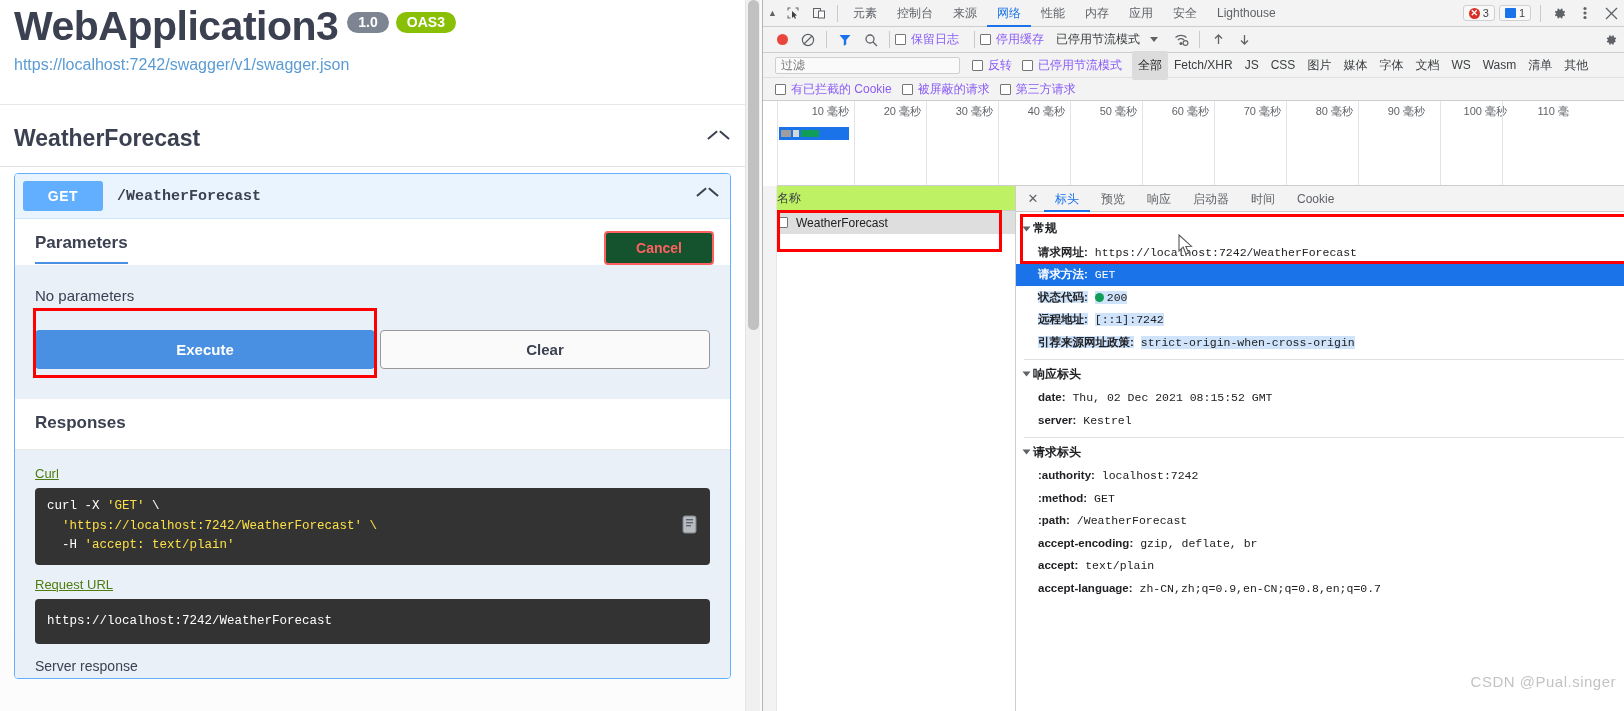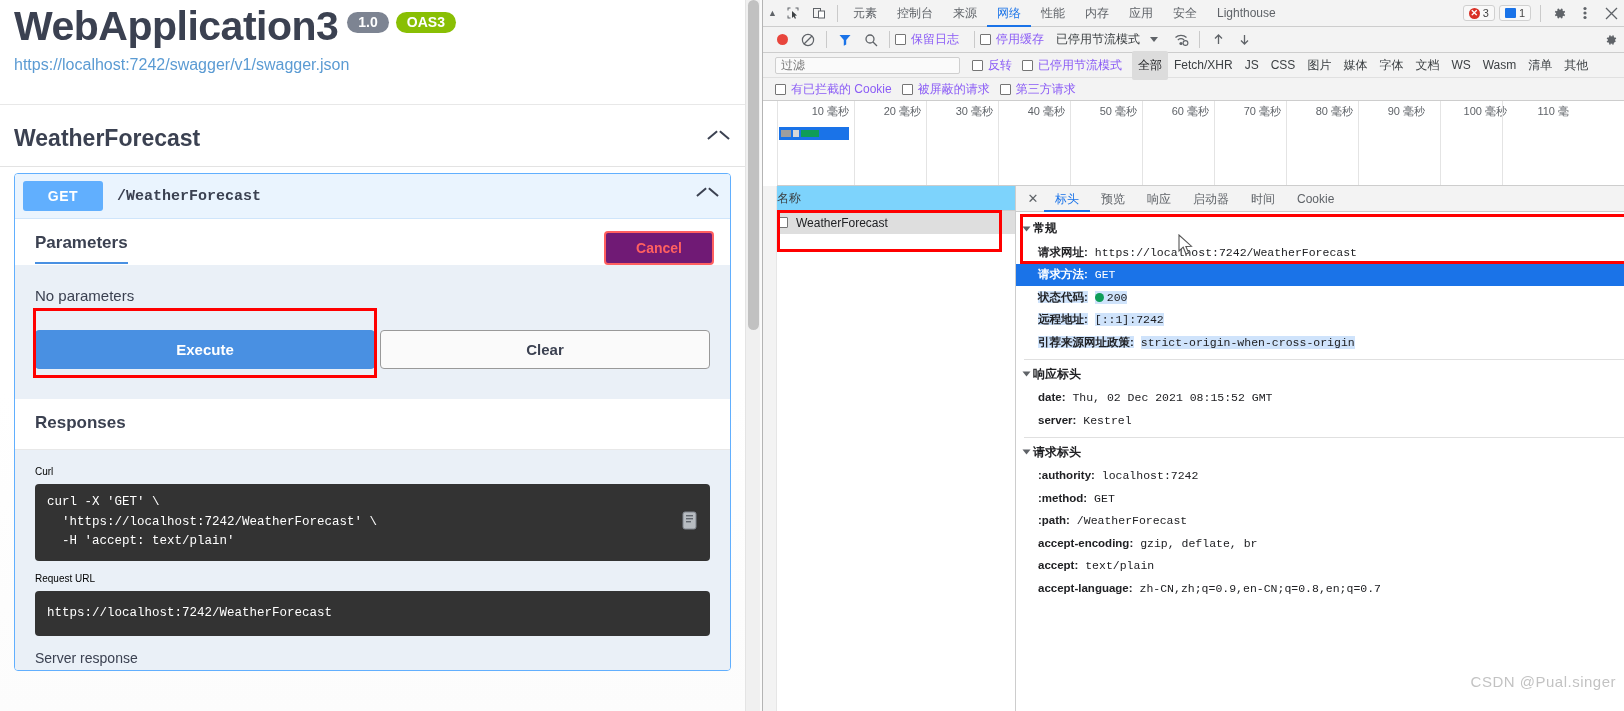--- a/index.html
+++ b/index.html
@@ -74,21 +74,21 @@
     font-size: 15px; font-weight: 700; color: #3b4151; flex: 1;
   }
 
   .sect-head {
     display: flex; align-items: center; justify-content: space-between;
     background: #fff; padding: 12px 16px 0 20px;
   }
   .sect-title { font-size: 17px; font-weight: 700; color: #3b4151; padding-bottom: 9px; }
   .sect-title.tabbed { border-bottom: 2px solid #4990e2; }
   .btn-cancel {
-    border: 2px solid #ff6060; color: #ff6060; background: #701a75;
+    border: 2px solid #ff6060; color: #ff6060; background: #14532d;
     border-radius: 4px; font-size: 14px; font-weight: 700;
     padding: 7px 30px; cursor: pointer;
   }
   .params-body { background: #eaf0f7; padding: 16px 20px 0 20px; }
   .no-params { font-size: 15px; color: #3b4151; padding: 6px 0 26px 0; }
 
   .exec-wrap { display: flex; align-items: stretch; position: relative; padding-bottom: 30px; }
   .btn-execute {
     background: #4990e2; color: #fff; font-size: 15px; font-weight: 700;
     border: 1px solid #4990e2; border-radius: 4px; padding: 10px 0;
@@ -98,28 +98,28 @@
     background: #fafafa; color: #3b4151; font-size: 15px; font-weight: 700;
     border: 1px solid #999; border-radius: 4px; padding: 10px 0;
     width: 330px; text-align: center; margin-left: 5px; cursor: pointer;
   }
   .hl-box { position: absolute; border: 3px solid #ff0000; pointer-events: none; }
 
   .responses-head { background: #fff; padding: 14px 20px 16px 20px; border-bottom: 1px solid #e8e8e8; }
   .responses-title { font-size: 17px; font-weight: 700; color: #3b4151; }
 
   .resp-body { background: #eaf0f7; padding: 16px 20px 0 20px; }
-  .lbl { font-size: 10px; color: #000000; margin-bottom: 7px; }
+  .lbl { font-size: 13px; color: #4d7c0f; margin-bottom: 7px; text-decoration: underline; }
   .codebox {
     background: #333; border-radius: 4px; padding: 9px 12px; position: relative;
     font-family: "Liberation Mono", monospace; font-size: 12.5px;
     color: #ffffff; line-height: 1.55; margin-bottom: 12px;
     white-space: pre;
   }
-  .codebox .g { color: #ffffff; }
+  .codebox .g { color: #fde047; }
   .copy-ico {
     position: absolute; right: 10px; top: 50%; transform: translateY(-50%);
     width: 20px; height: 22px; opacity: .85;
   }
   .server-resp { font-size: 14px; color: #3b4151; padding: 2px 0 4px 0; }
 
   
   #sw-scrollbar {
     position: absolute; right: 2px; top: 0; width: 15px; height: 711px;
     background: #f0f0f0; border-left: 1px solid #e4e4e4;
@@ -198,21 +198,21 @@
   }
   .tl-tick span { position: absolute; right: 5px; top: 3px; white-space: nowrap; }
   .tl-bar-bg { position: absolute; left: 2px; top: 26px; width: 70px; height: 13px; background: #1a73e8; }
   .tl-bar-a { position: absolute; left: 4px; top: 29px; width: 10px; height: 7px; background: #9e9e9e; }
   .tl-bar-b { position: absolute; left: 16px; top: 29px; width: 6px; height: 7px; background: #d7d7d7; }
   .tl-bar-c { position: absolute; left: 24px; top: 29px; width: 18px; height: 7px; background: #0f9d58; }
 
   .dt-bottom { display: flex; height: 526px; }
   .req-list { width: 253px; border-right: 1px solid #cdcdcd; background: #fff; position: relative; }
   .rl-head { height: 25px; line-height: 25px; padding-left: 14px; font-size: 12px;
-             color: #3c4043; background: #7dd3fc; border-bottom: 1px solid #cdcdcd; }
+             color: #3c4043; background: #bef264; border-bottom: 1px solid #cdcdcd; }
   .rl-row { display: flex; align-items: center; height: 23px; padding-left: 14px;
             background: #dedede; font-size: 12px; color: #202124; cursor: pointer; }
   .rl-chk { width: 11px; height: 11px; border: 1px solid #757575; background: #fff; margin-right: 8px; border-radius: 1px; }
   .rl-gutter { position: absolute; left: 0; top: 0; width: 14px; height: 100%; background: #f3f3f3; border-right: 1px solid #e6e6e6; }
 
   .det-pane { flex: 1; background: #fff; position: relative; overflow: hidden; }
   .det-tabs { display: flex; align-items: center; height: 26px; background: #f3f3f3; border-bottom: 1px solid #cdcdcd; padding-left: 6px; }
   .det-close { width: 22px; text-align: center; color: #5f6368; font-size: 13px; cursor: pointer; }
   .det-tab { padding: 0 11px; height: 26px; line-height: 26px; font-size: 12px; color: #5f6368; cursor: pointer; white-space: nowrap; }
   .det-tab.active { color: #1a73e8; box-shadow: inset 0 -2px 0 #1a73e8; }

